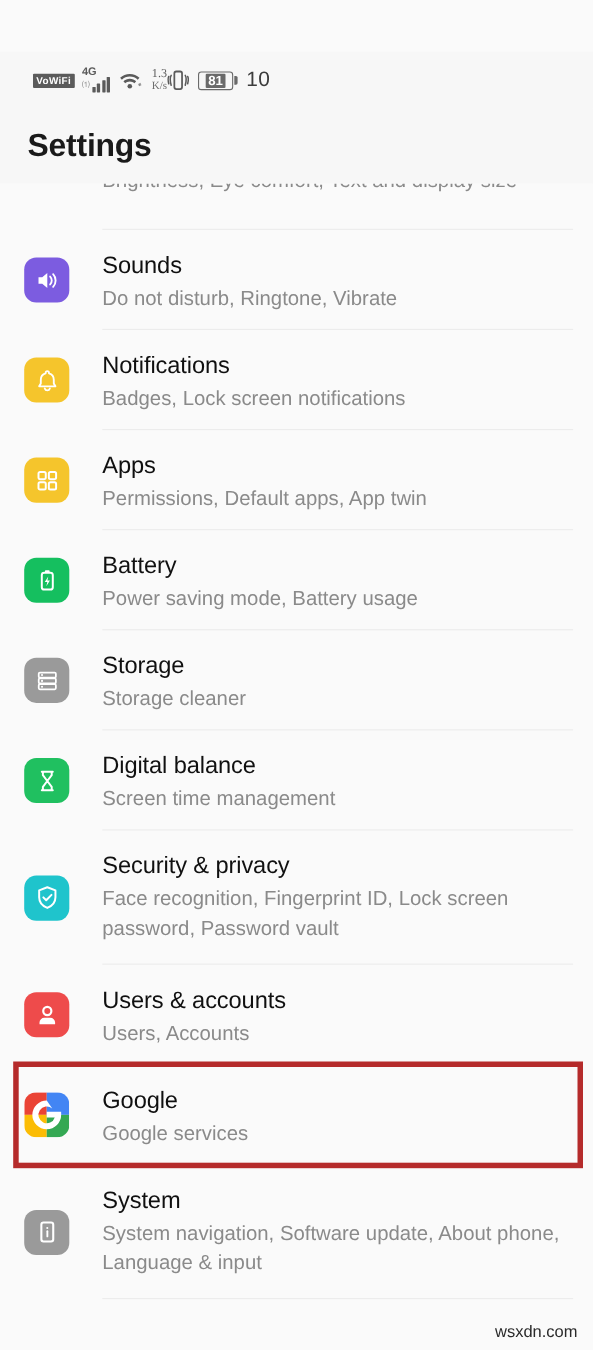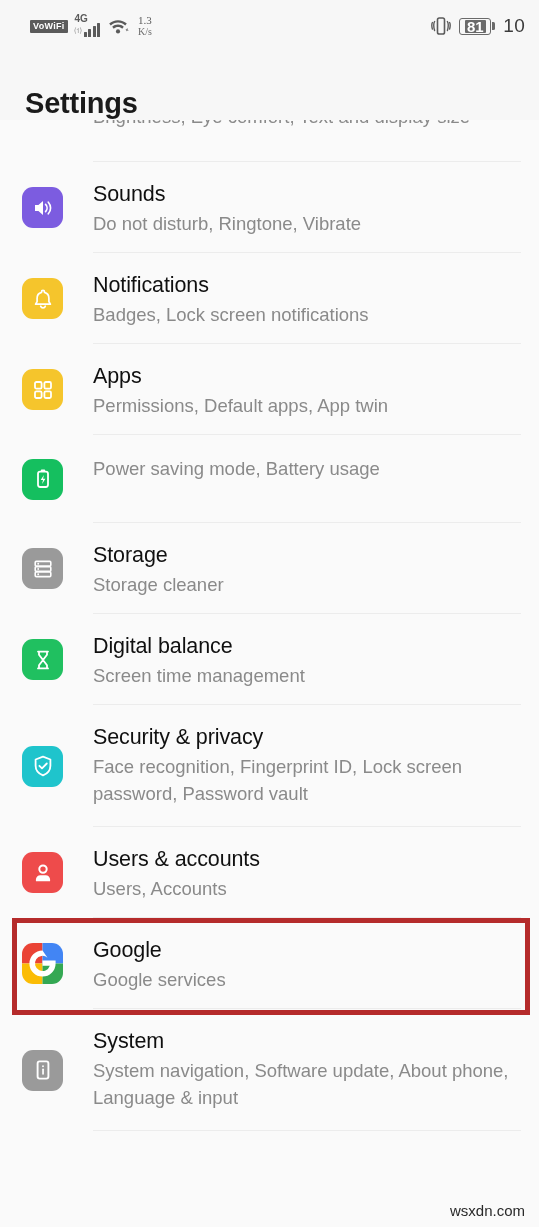--- a/index.html
+++ b/index.html
@@ -13,22 +13,23 @@
     -webkit-font-smoothing: antialiased;
   }
 
   
   .status-bar {
     position: relative;
     height: 52px;
     background: #f7f7f7;
     display: flex;
     align-items: center;
-    justify-content: space-between;
+    justify-content: flex-start;
     padding: 0 14px 0 30px;
+    margin-top: 47px;
   }
   .status-left {
     display: flex;
     align-items: center;
     gap: 7px;
   }
   .vowifi-badge {
     background: #5b5b5b;
     color: #ffffff;
     font-size: 9px;
@@ -103,21 +104,21 @@
     height: 17px;
     min-width: 32px;
     display: flex;
     align-items: center;
     justify-content: center;
     padding: 0 2px;
   }
   .battery-fill {
     background: #6a6a6a;
     color: #fff;
-    font-size: 15px;
+    font-size: 12px;
     font-weight: bold;
     line-height: 13px;
     padding: 0 2px;
     border-radius: 1px;
   }
   .battery-cap {
     width: 3px;
     height: 8px;
     background: #6a6a6a;
     border-radius: 0 1.5px 1.5px 0;
@@ -127,21 +128,21 @@
     font-size: 19px;
     color: #3c3c3c;
     letter-spacing: 0.3px;
   }
 
   
   .header {
     height: 68px;
     background: #f7f7f7;
     display: flex;
-    align-items: flex-end;
+    align-items: center;
     padding-left: 25px;
   }
   .header-title {
     font-size: 29px;
     font-weight: bold;
     color: #1a1a1a;
     letter-spacing: -0.2px;
   }
 
   
@@ -348,20 +349,21 @@
       <div class="icon-cell">
         <div class="chip" style="background: rgb(21, 191, 95);">
           <svg width="26" height="26" viewBox="0 0 26 26">
             <rect x="8" y="5.6" width="10" height="15.4" rx="2.2" fill="none" stroke="#fff" stroke-width="1.8"></rect>
             <rect x="10.8" y="3.4" width="4.4" height="1.9" rx="0.9" fill="#fff"></rect>
             <path d="M13.9 9.1l-3.2 5h2.3l-0.9 3.9 3.3-5.2h-2.3z" fill="#fff"></path>
           </svg>
         </div>
       </div>
       <div class="text-cell">
+        <div class="row-title">Battery</div>
         <div class="row-sub">Power saving mode, Battery usage</div>
       </div>
       <span class="divider"></span>
     </div>
     <div class="row">
       <div class="icon-cell">
         <div class="chip" style="background: rgb(154, 154, 154);">
           <svg width="26" height="26" viewBox="0 0 26 26">
             <rect x="5.2" y="5.4" width="15.6" height="4.6" rx="1.1" fill="none" stroke="#fff" stroke-width="1.6"></rect>
             <rect x="5.2" y="10.7" width="15.6" height="4.6" rx="1.1" fill="none" stroke="#fff" stroke-width="1.6"></rect>

